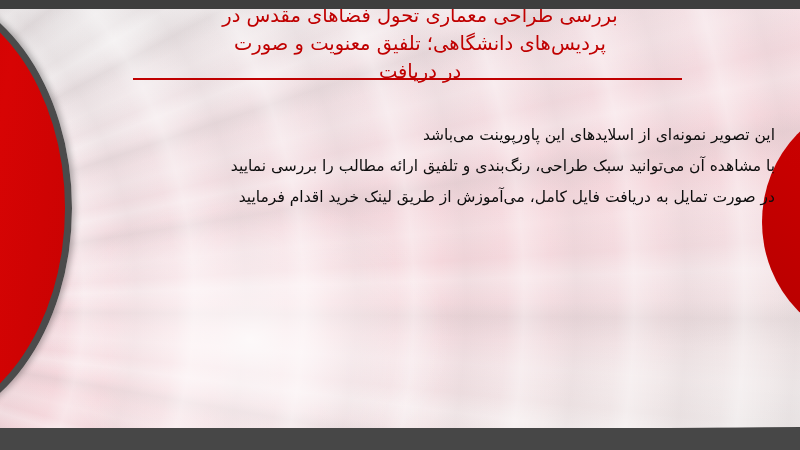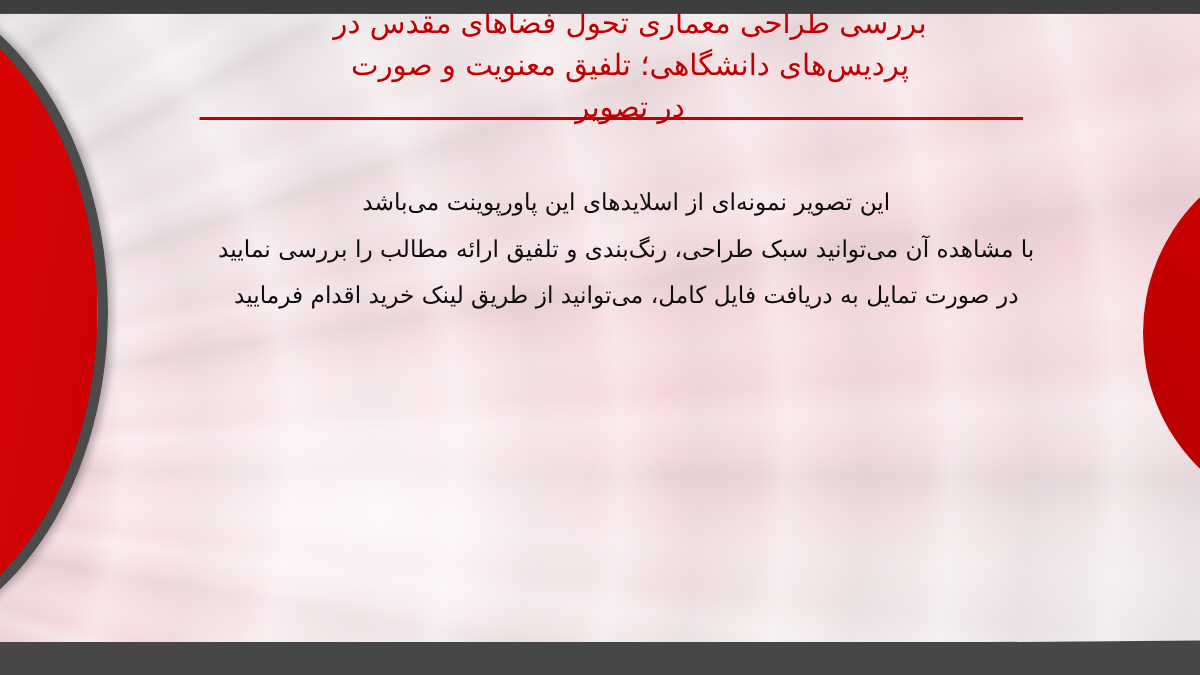--- a/index.html
+++ b/index.html
@@ -162,21 +162,20 @@
     width: 715px;
     z-index: 20;
     direction: rtl;
     text-align: right;
   }
   .body-line {
     color: #0d0d0d;
     font-size: 15.5px;
     line-height: 31px;
     white-space: nowrap;
-    text-align: center;
   }
 </style>
 </head>
 <body>
 
 <div id="slide">
 
   <div class="panel">
     <div class="arcs"></div>
     <div class="arcs2"></div>
@@ -188,24 +187,24 @@
   </div>
 
   <div class="red-right"></div>
 
   <div class="frame-top"></div>
   <div class="frame-bottom"></div>
 
   <div class="title-block">
     <div class="title-line">بررسی طراحی معماری تحول فضاهای مقدس در</div>
     <div class="title-line">پردیس‌های دانشگاهی؛ تلفیق معنویت و صورت</div>
-    <div class="title-line">در تصویر</div>
+    <div class="title-line">در دریافت</div>
   </div>
 
   <div class="title-rule"></div>
 
   <div class="body-block">
     <div class="body-line">این تصویر نمونه‌ای از اسلایدهای این پاورپوینت می‌باشد</div>
     <div class="body-line">با مشاهده آن می‌توانید سبک طراحی، رنگ‌بندی و تلفیق ارائه مطالب را بررسی نمایید</div>
-    <div class="body-line">در صورت تمایل به دریافت فایل کامل، می‌توانید از طریق لینک خرید اقدام فرمایید</div>
+    <div class="body-line">در صورت تمایل به دریافت فایل کامل، می‌آموزش از طریق لینک خرید اقدام فرمایید</div>
   </div>
 
 </div>
 
 </body></html>

